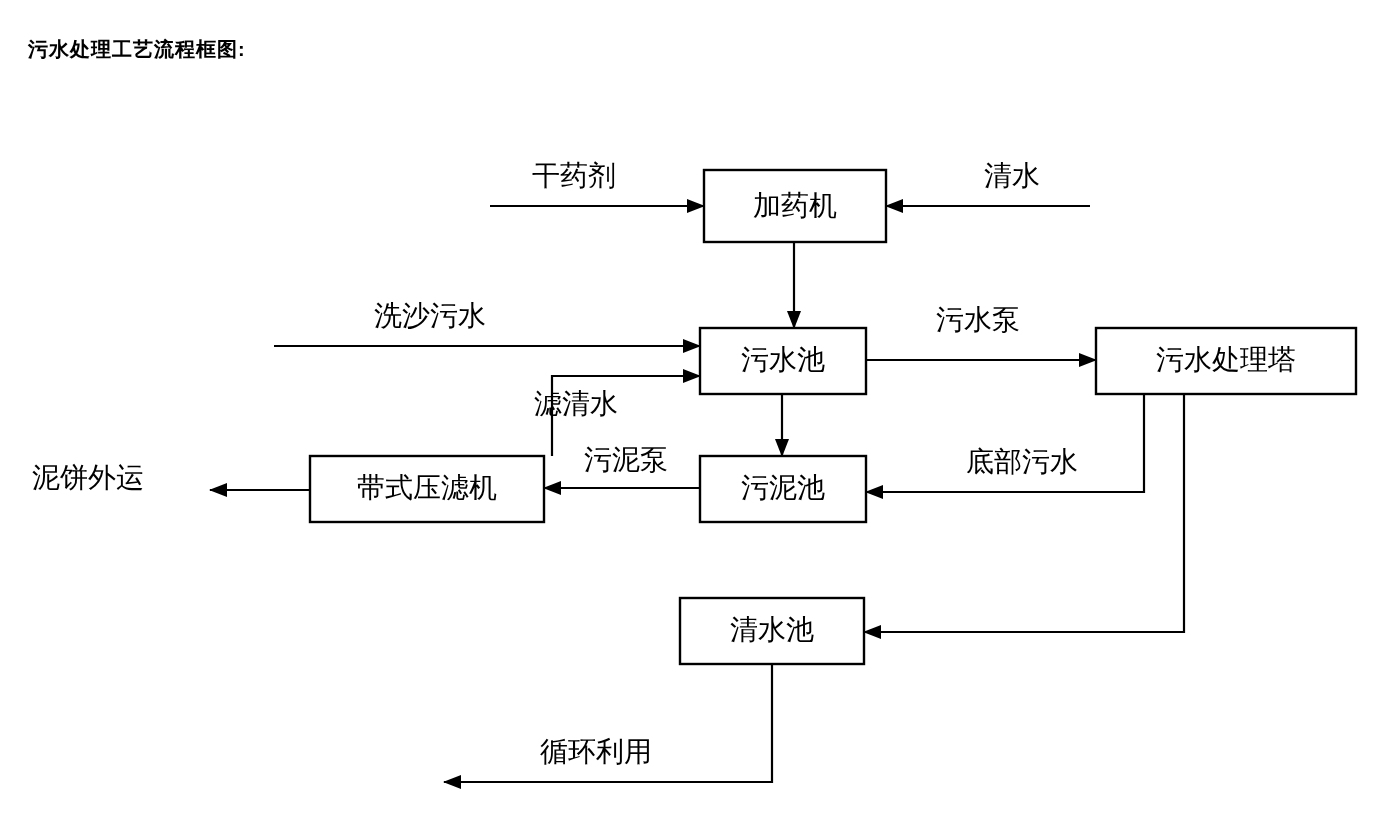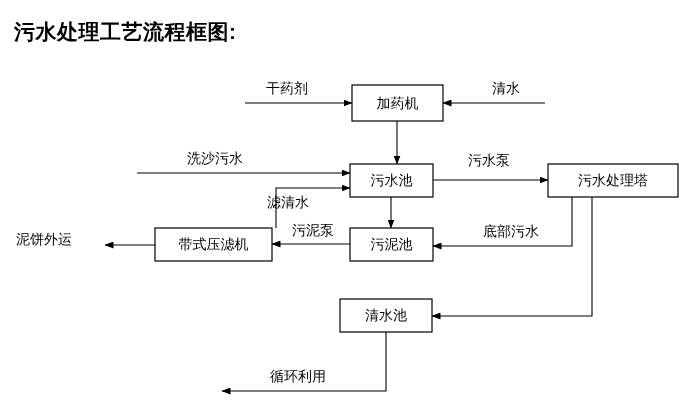--- a/index.html
+++ b/index.html
@@ -11,21 +11,21 @@
     width: 700px;
     height: 420px;
     font-family: "Liberation Sans", "DejaVu Sans", sans-serif;
     position: relative;
     overflow: hidden;
   }
   #diagram-title {
     position: absolute;
     left: 14px;
     top: 18px;
-    font-size: 21px;
+    font-size: 10px;
     font-weight: bold;
     color: #000000;
     letter-spacing: 0.5px;
     white-space: nowrap;
   }
   #flow-canvas {
     position: absolute;
     left: 0;
     top: 0;
     width: 700px;

